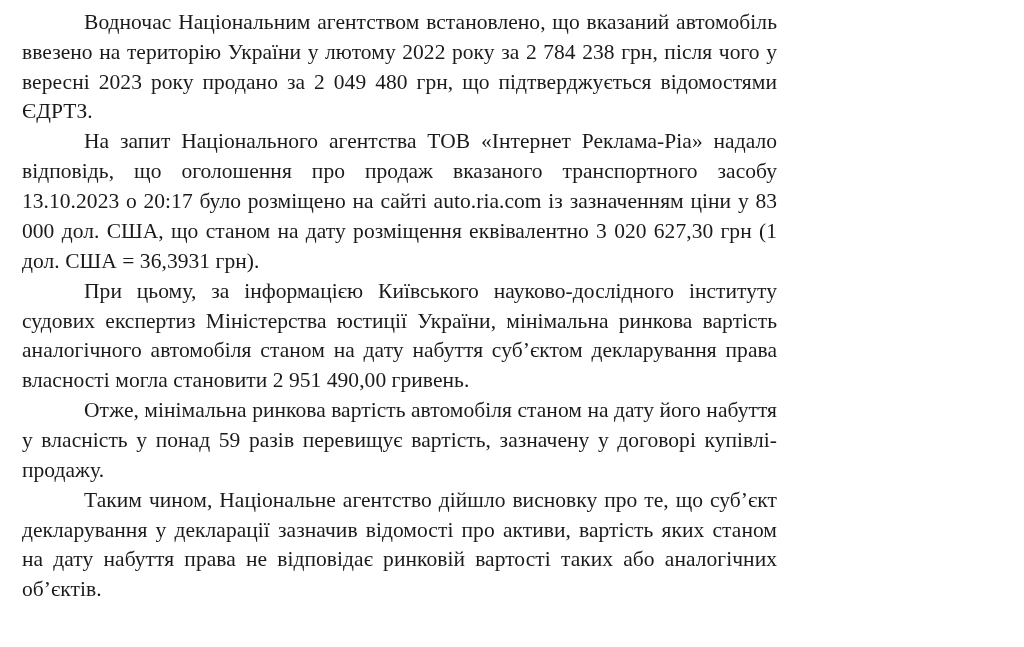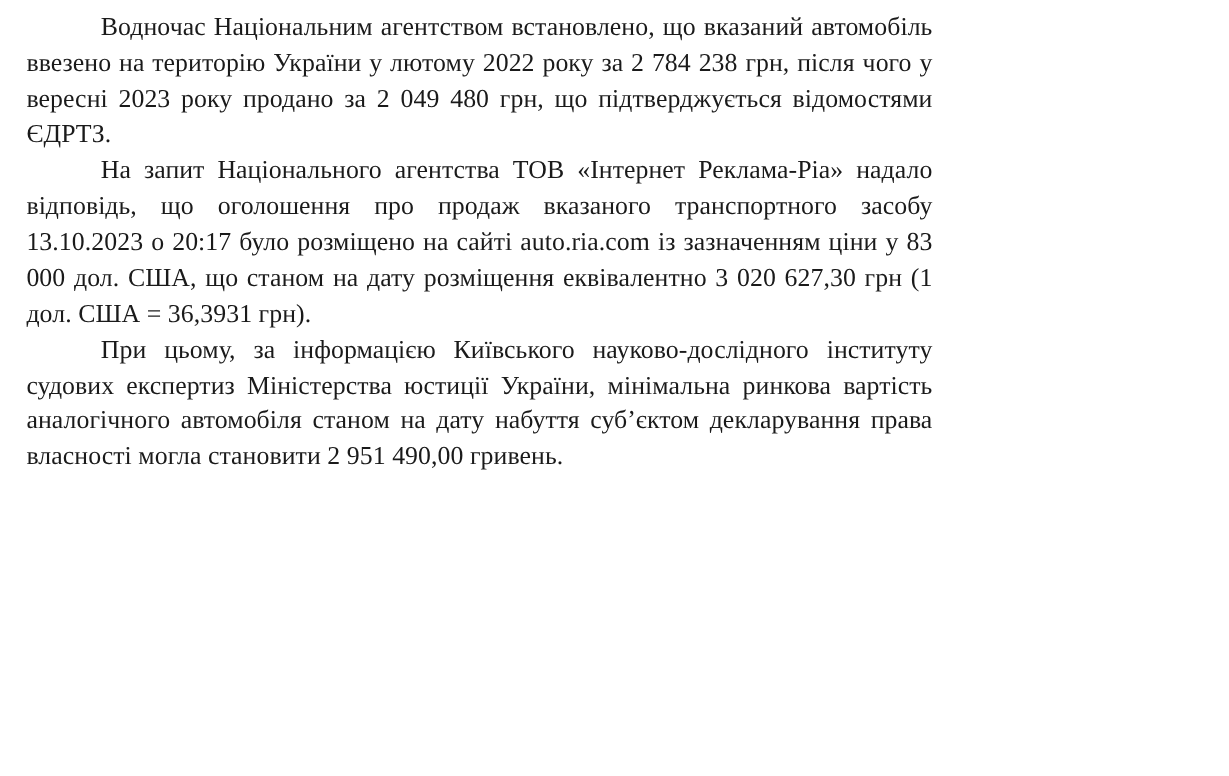--- a/index.html
+++ b/index.html
@@ -40,14 +40,16 @@
   
 </style>
 </head>
 <body>
 
 <div class="page">
   <div class="doc-body">
     <p class="para">Водночас Національним агентством встановлено, що вказаний автомобіль ввезено на територію України у лютому 2022 року за 2 784 238 грн, після чого у вересні 2023 року продано за 2 049 480 грн, що підтверджується відомостями ЄДРТЗ.</p>
     <p class="para">На запит Національного агентства ТОВ «Інтернет Реклама-Ріа» надало відповідь, що оголошення про продаж вказаного транспортного засобу 13.10.2023 о 20:17 було розміщено на сайті auto.ria.com із зазначенням ціни у 83 000 дол. США, що станом на дату розміщення еквівалентно 3 020 627,30 грн (1 дол. США = 36,3931 грн).</p>
     <p class="para">При цьому, за інформацією Київського науково-дослідного інституту судових експертиз Міністерства юстиції України, мінімальна ринкова вартість аналогічного автомобіля станом на дату набуття суб’єктом декларування права власності могла становити 2 951 490,00 гривень.</p>
+    <p class="para">Отже, мінімальна ринкова вартість автомобіля станом на дату його набуття у власність у понад 59 разів перевищує вартість, зазначену у договорі купівлі-продажу.</p>
+    <p class="para">Таким чином, Національне агентство дійшло висновку про те, що суб’єкт декларування у декларації зазначив відомості про активи, вартість яких станом на дату набуття права не відповідає ринковій вартості таких або аналогічних об’єктів.</p>
   </div>
 </div>
 
 </body></html>

